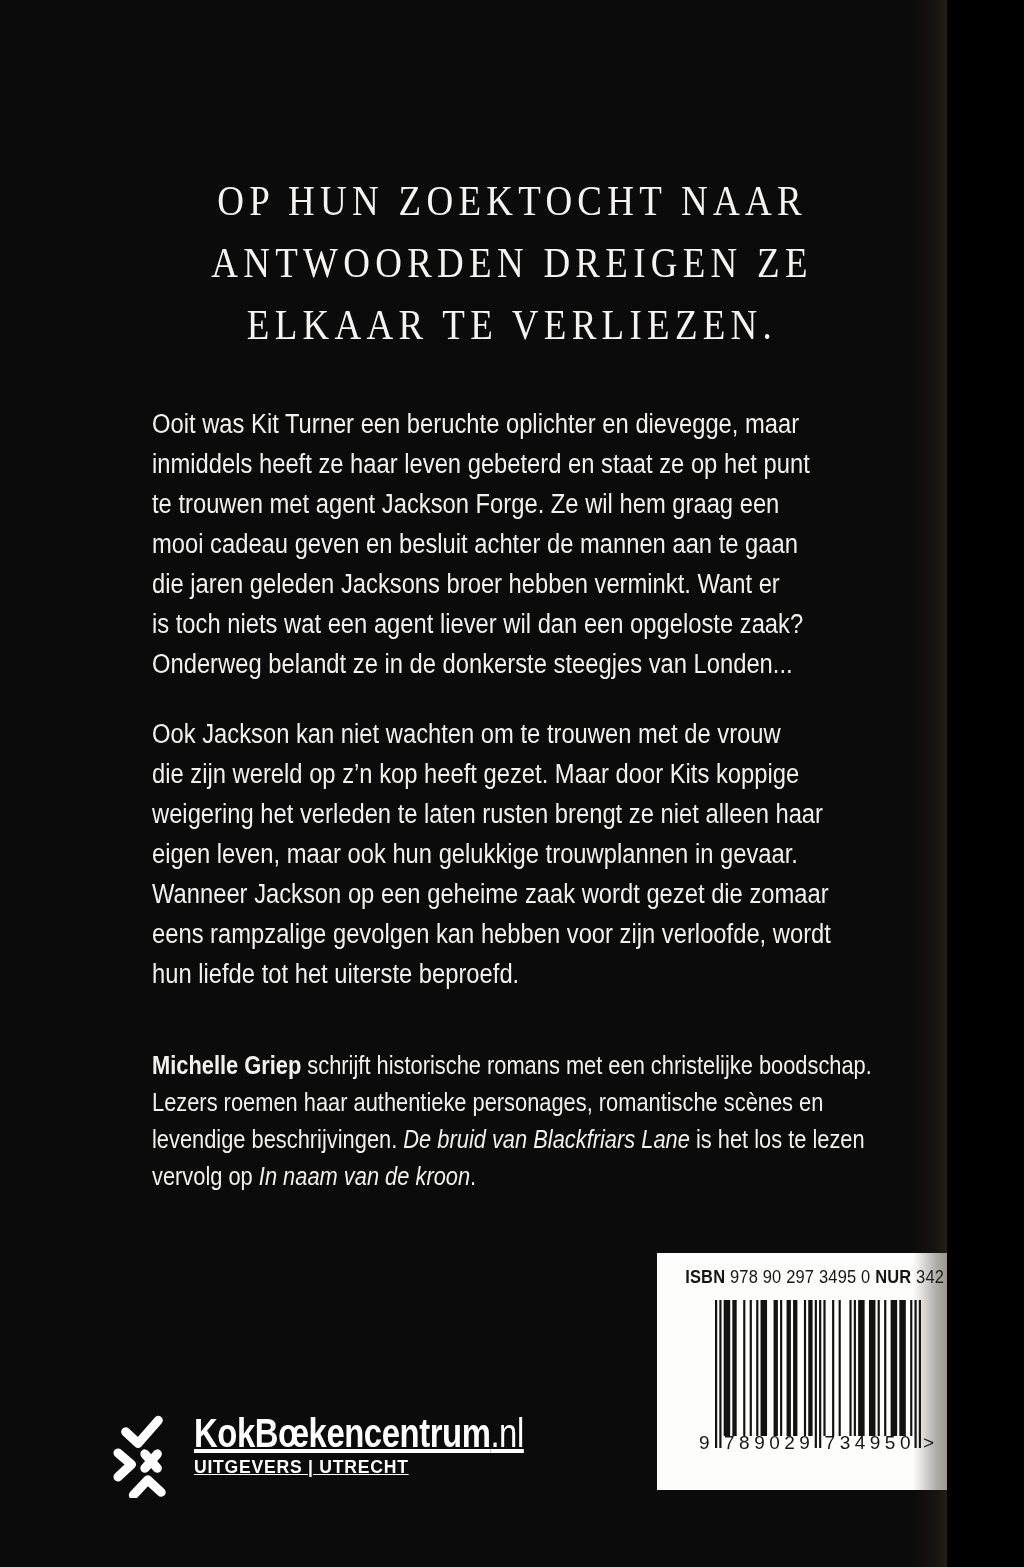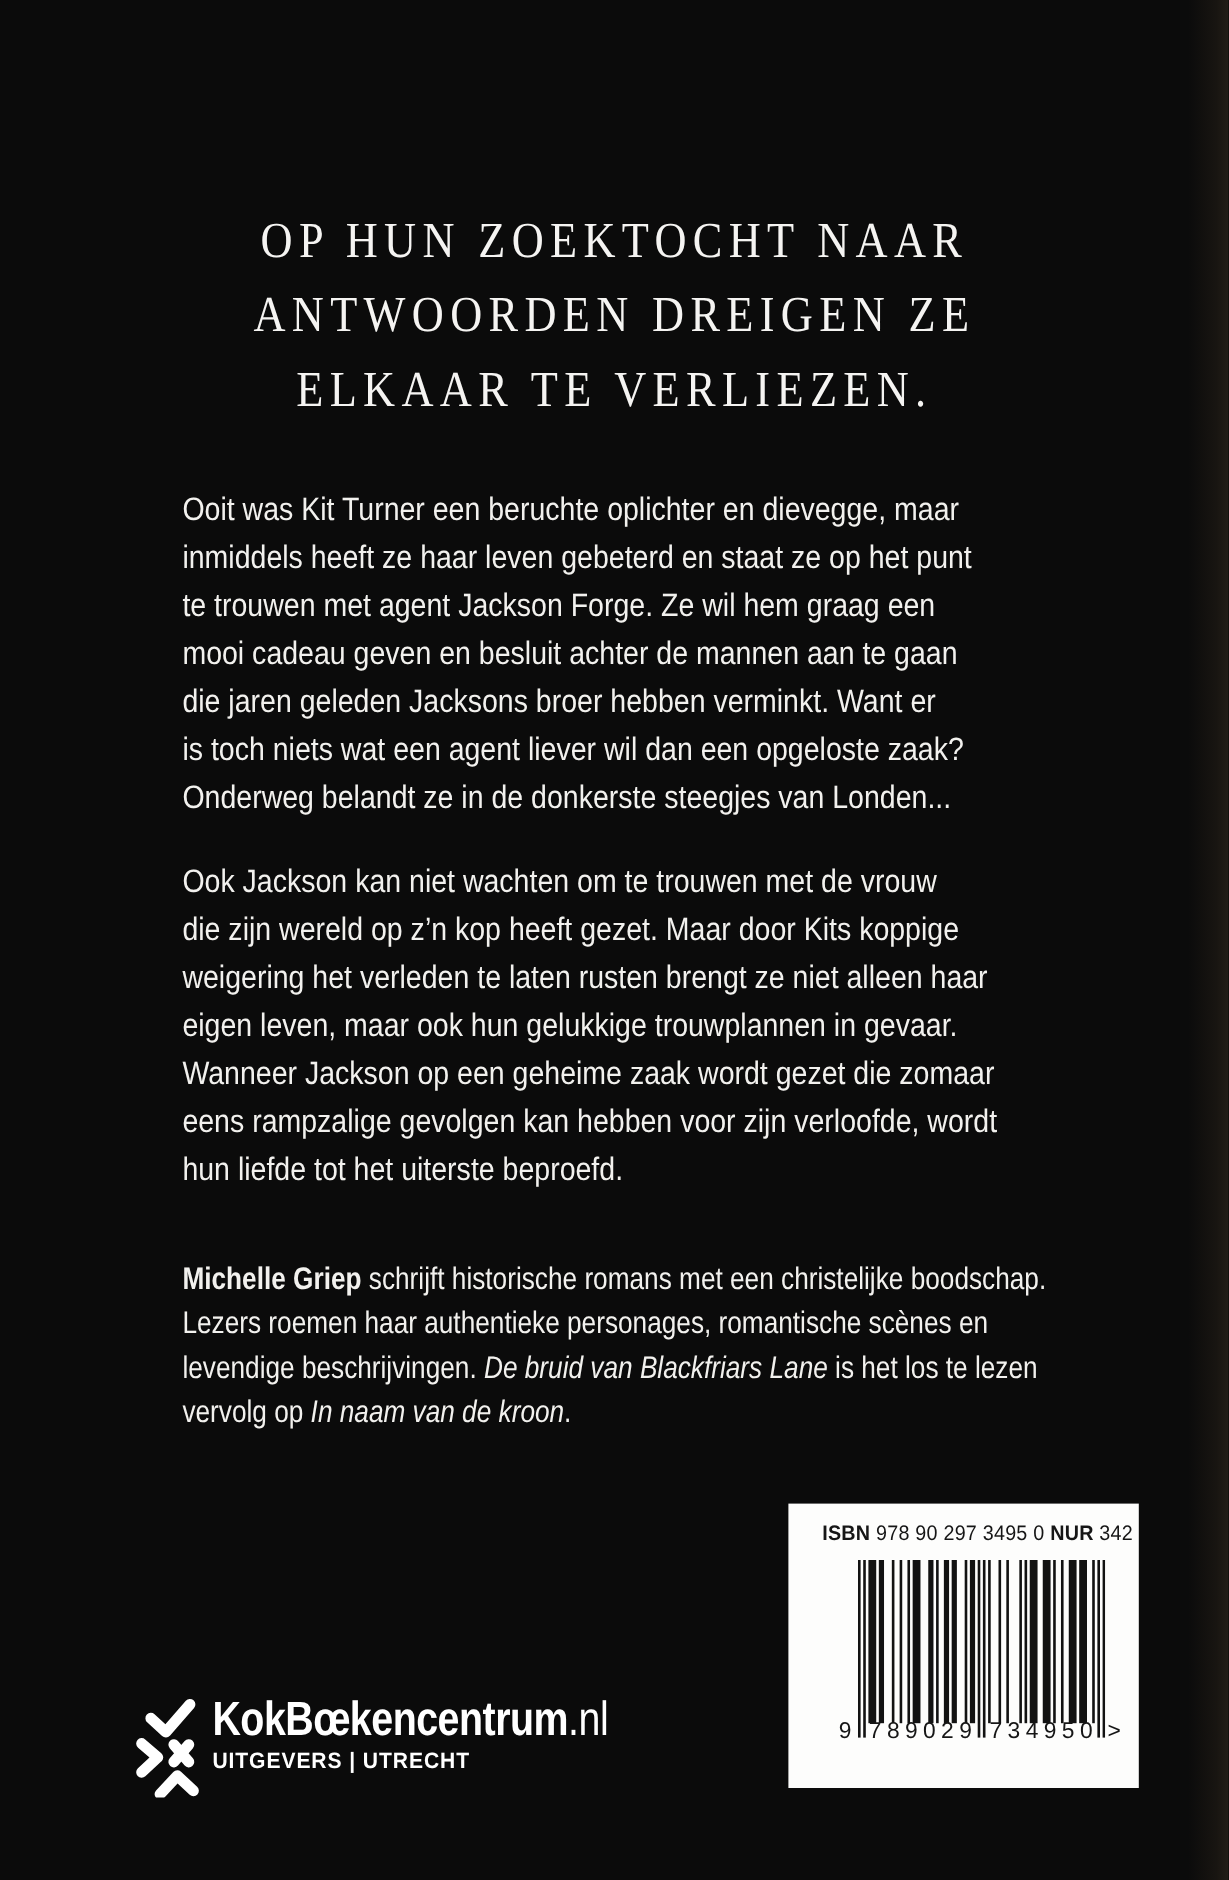--- a/index.html
+++ b/index.html
@@ -1,17 +1,17 @@
 <!DOCTYPE html>
 <html><head>
 <meta charset="utf-8">
 <style>
   html,body{margin:0;padding:0;background:#000;}
   .cover{
-    position:relative;width:1024px;height:1567px;overflow:hidden;
+    position:relative;width:947px;height:1567px;overflow:hidden;
     background:#0b0b0b;
     font-family:"Liberation Sans",sans-serif;
   }
   
   .headline{
     position:absolute;top:170px;left:0;width:1024px;margin:0;
     text-align:center;
     font-family:"Liberation Serif",serif;font-weight:400;
     font-size:42px;line-height:62px;letter-spacing:6px;
     color:#f5f4f2;
@@ -47,21 +47,21 @@
     position:absolute;top:132px;font-size:19px;color:#161616;
     font-family:"Liberation Sans",sans-serif;
   }
   .bc-first{left:-16px;}
   .bc-left{left:9px;width:88px;letter-spacing:4.5px;text-align:center;}
   .bc-right{left:109px;width:91px;letter-spacing:4.5px;text-align:right;}
   .bc-end{left:208px;}
   
   .publisher{position:absolute;left:112px;top:1400px;display:flex;align-items:flex-start;color:#fff;}
   .pub-icon{margin-top:6px;}
-  .pub-text{margin-left:5px;margin-top:12px;}
+  .pub-text{margin-left:22px;margin-top:12px;text-decoration:underline;}
   .pub-name{
     font-size:40px;line-height:42px;font-weight:700;letter-spacing:-0.5px;
     transform:scaleX(.82);transform-origin:0 0;white-space:pre;
   }
   .pub-name .nl{font-weight:400;}
   .pub-tagline{
     margin-top:2px;font-size:18.5px;font-weight:600;letter-spacing:.8px;
     transform:scaleX(.95);transform-origin:0 0;white-space:pre;
   }
   

